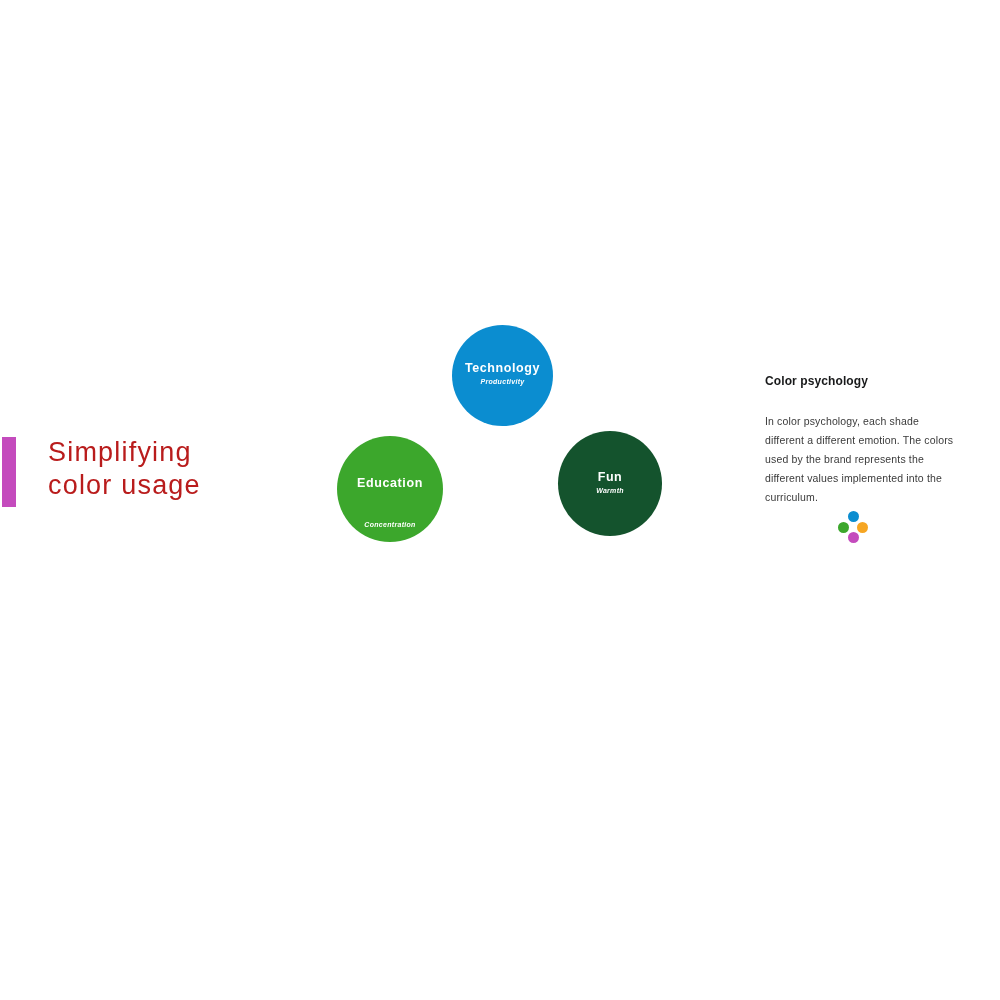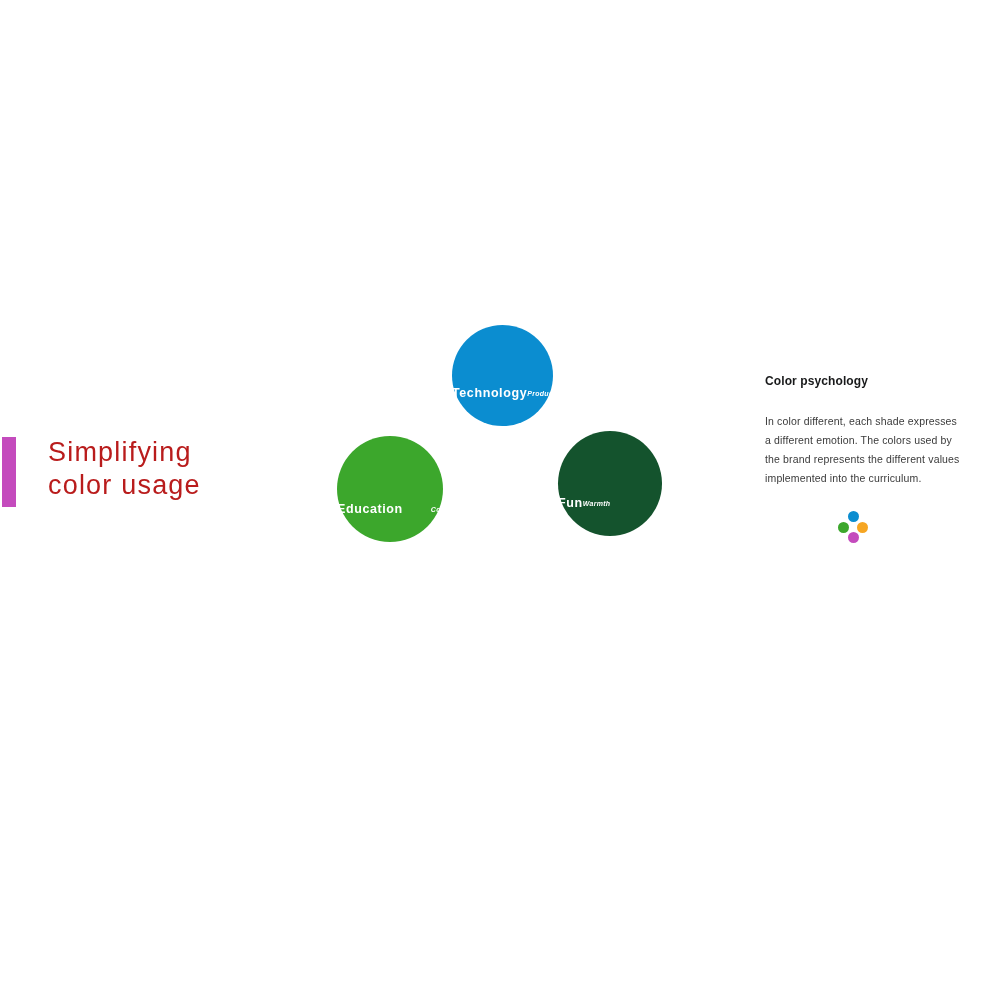--- a/index.html
+++ b/index.html
@@ -43,21 +43,21 @@
     letter-spacing: 1.2px;
     line-height: 33px;
     white-space: pre-line;
   }
 
   
   .circle {
     position: absolute;
     border-radius: 50%;
     display: flex;
-    flex-direction: row;
+    flex-direction: column;
     align-items: center;
     justify-content: center;
     text-align: left;
     color: #ffffff;
   }
   .circle .c-label {
     font-size: 12.5px;
     font-weight: 700;
     letter-spacing: 0.6px;
     line-height: 15px;
@@ -167,21 +167,21 @@
   </div>
 
   <div class="circle circle-fun">
     <div class="c-label">Fun</div>
     <div class="c-sub">Warmth</div>
   </div>
 
 
   <div class="panel">
     <p class="panel-heading">Color psychology</p>
-    <p class="panel-body">In color different, each shade expresses a different emotion. The colors used by the brand represents the different values implemented into the curriculum.</p>
+    <p class="panel-body">In color psychology, each shade different a different emotion. The colors used by the brand represents the different values implemented into the curriculum.</p>
   </div>
 
   <div class="dot-cluster">
     <span class="dot dot-top"></span>
     <span class="dot dot-left"></span>
     <span class="dot dot-right"></span>
     <span class="dot dot-bottom"></span>
   </div>
 
 </div>

